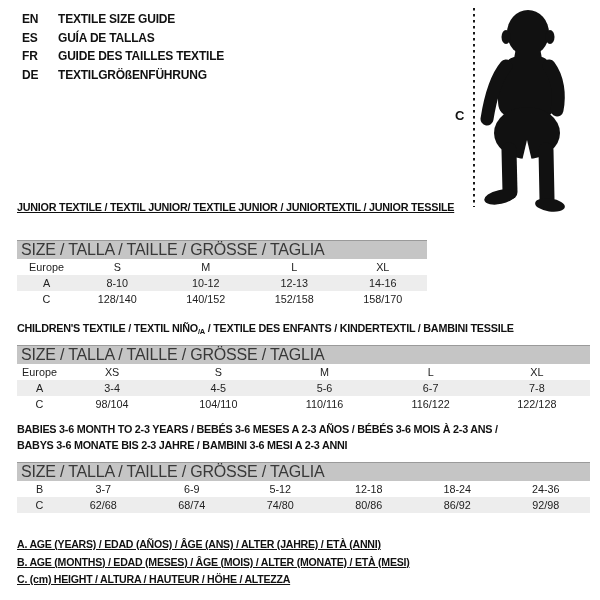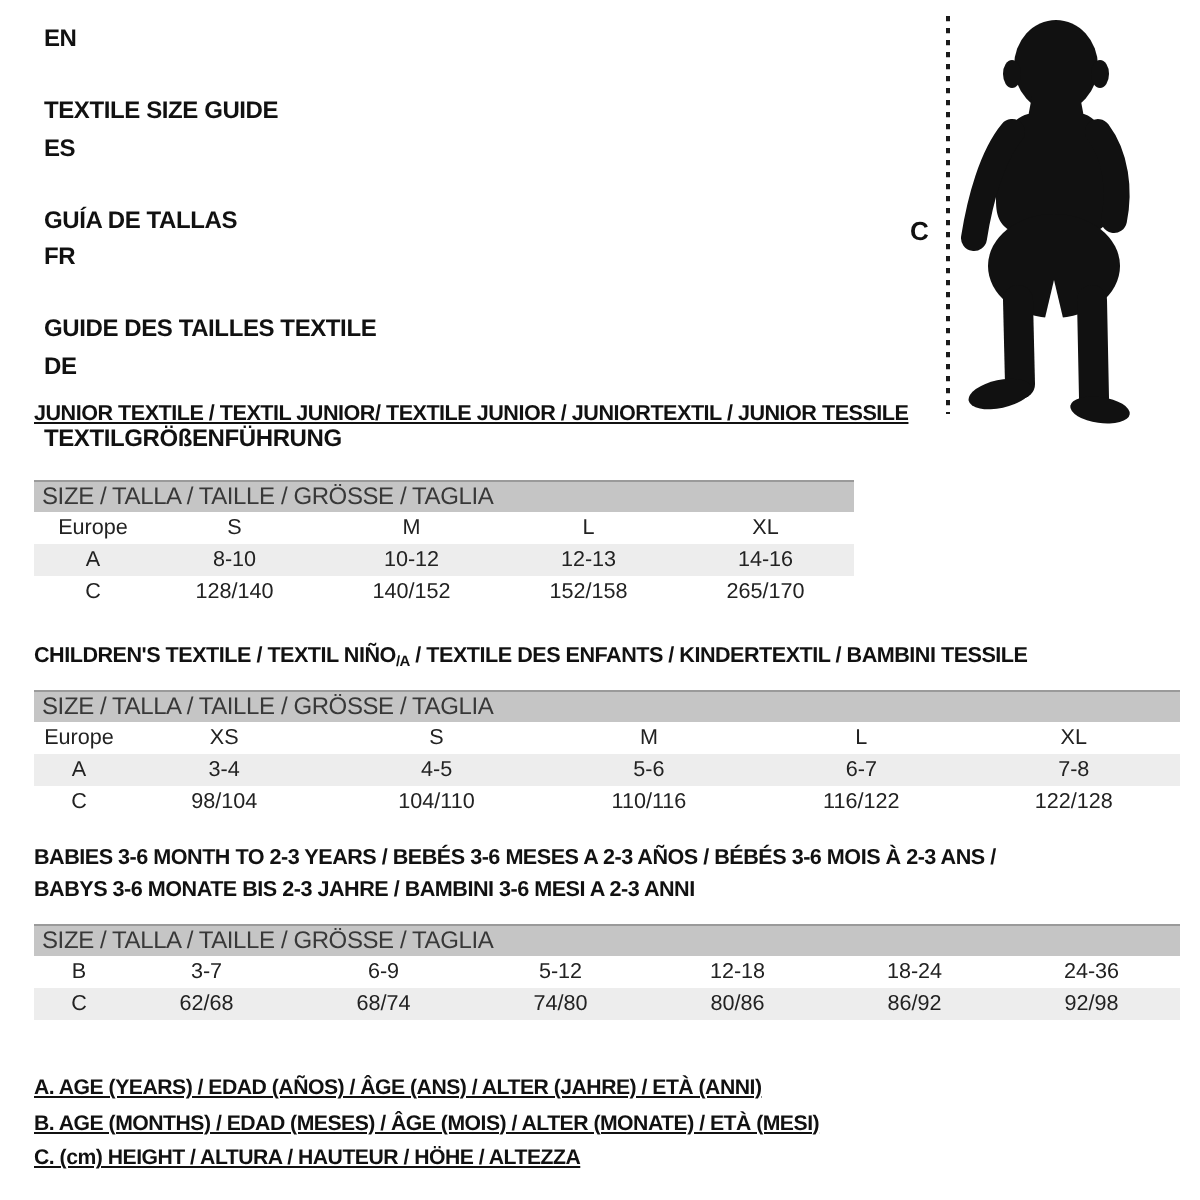--- a/index.html
+++ b/index.html
@@ -16,21 +16,20 @@
   .lang-list {
     position: absolute; left: 22px; top: 10px;
   }
   .lang-row {
     display: flex;
     line-height: 18.6px;
     font-size: 12px;
     font-weight: 700;
     letter-spacing: -0.2px;
     color: #111;
-    flex-direction: column;
   }
   .lang-code { width: 36px; flex: 0 0 36px; }
 
   
   .figure-block {
     position: absolute; left: 430px; top: 0; width: 170px; height: 215px;
   }
   .figure-block svg { display: block; }
 
   
@@ -56,21 +55,21 @@
     font-size: 10.8px;
     color: #222;
   }
   .size-table td { padding: 0; }
   .hdr-bar td {
     background: #c5c5c5;
     border-top: 1px solid #9a9a9a;
     color: #383838;
     height: 15px;
     padding-left: 4px;
-    font-size: 12px;
+    font-size: 16px;
     letter-spacing: -0.2px;
     text-align: left;
   }
   .size-table tr.data-row td {
     height: 16px;
     text-align: center;
     vertical-align: middle;
   }
   .size-table tr.data-row td.row-label {
     text-align: center;
@@ -165,21 +164,21 @@
     <td>8-10</td>
     <td>10-12</td>
     <td>12-13</td>
     <td>14-16</td>
   </tr>
   <tr class="data-row">
     <td class="row-label">C</td>
     <td>128/140</td>
     <td>140/152</td>
     <td>152/158</td>
-    <td>265/170</td>
+    <td>158/170</td>
   </tr>
 </tbody>
   </table>
 
 <div class="section-title" style="top:321px;"><span>CHILDREN'S TEXTILE / TEXTIL NIÑO</span><span class="sub-aff">/A</span><span> / TEXTILE DES ENFANTS / KINDERTEXTIL / BAMBINI TESSILE</span></div>
 
 <table class="size-table" style="top:345px; width:573px;">
   <colgroup>
       <col style="width:42px">
       <col>

